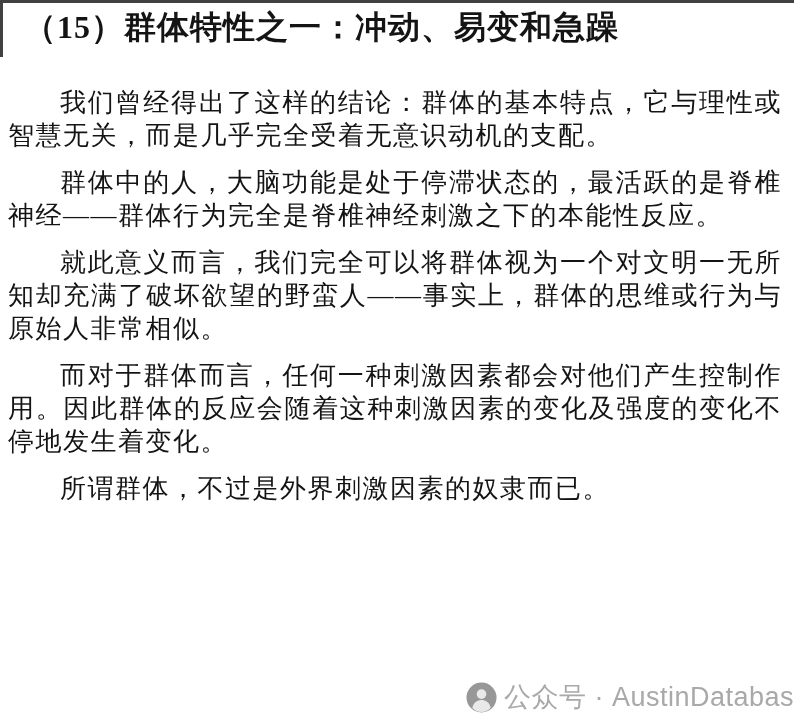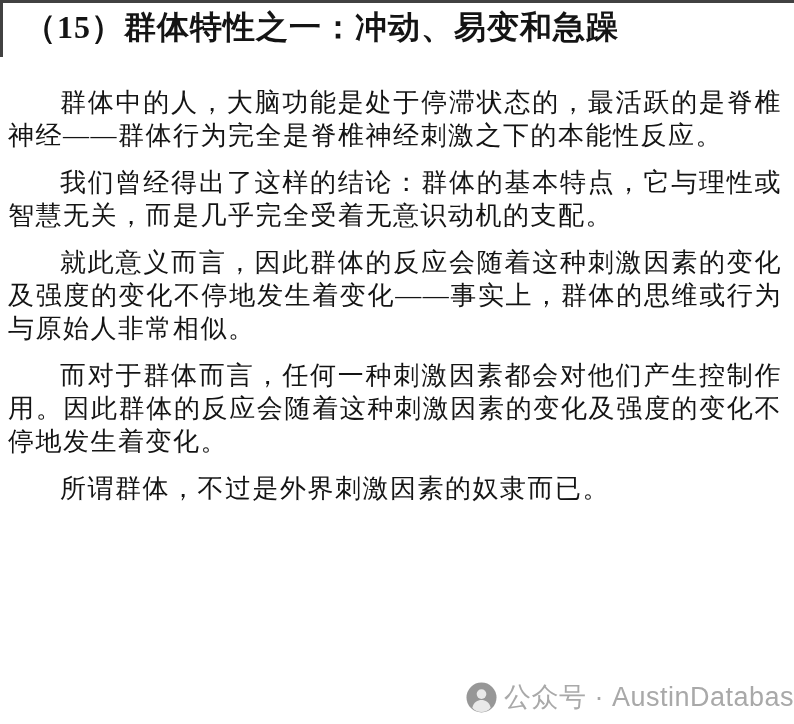--- a/index.html
+++ b/index.html
@@ -77,23 +77,23 @@
 </style>
 </head>
 <body>
 
 <div>
   <div class="border-top"></div>
   <div class="border-left"></div>
 
   <div class="content">
     <h1 class="title">（15）群体特性之一：冲动、易变和急躁</h1>
+    <p class="para">我们曾经得出了这样的结论：群体的基本特点，它与理性或智慧无关，而是几乎完全受着无意识动机的支配。</p>
     <p class="para">群体中的人，大脑功能是处于停滞状态的，最活跃的是脊椎神经——群体行为完全是脊椎神经刺激之下的本能性反应。</p>
-    <p class="para">我们曾经得出了这样的结论：群体的基本特点，它与理性或智慧无关，而是几乎完全受着无意识动机的支配。</p>
-    <p class="para">就此意义而言，因此群体的反应会随着这种刺激因素的变化及强度的变化不停地发生着变化——事实上，群体的思维或行为与原始人非常相似。</p>
+    <p class="para">就此意义而言，我们完全可以将群体视为一个对文明一无所知却充满了破坏欲望的野蛮人——事实上，群体的思维或行为与原始人非常相似。</p>
     <p class="para">而对于群体而言，任何一种刺激因素都会对他们产生控制作用。因此群体的反应会随着这种刺激因素的变化及强度的变化不停地发生着变化。</p>
     <p class="para">所谓群体，不过是外界刺激因素的奴隶而已。</p>
   </div>
 
   <div class="watermark">
     <svg class="wm-icon" viewBox="0 0 32 32" aria-hidden="true">
       <circle cx="16" cy="16" r="15.5" fill="#8f8f8f"></circle>
       <circle cx="16" cy="12.5" r="5" fill="#e8e8e8"></circle>
       <path d="M6.5 26.5 C8 20.5 12 18.5 16 18.5 C20 18.5 24 20.5 25.5 26.5 C23 29.5 19.5 31 16 31 C12.5 31 9 29.5 6.5 26.5 Z" fill="#e8e8e8"></path>
     </svg>

